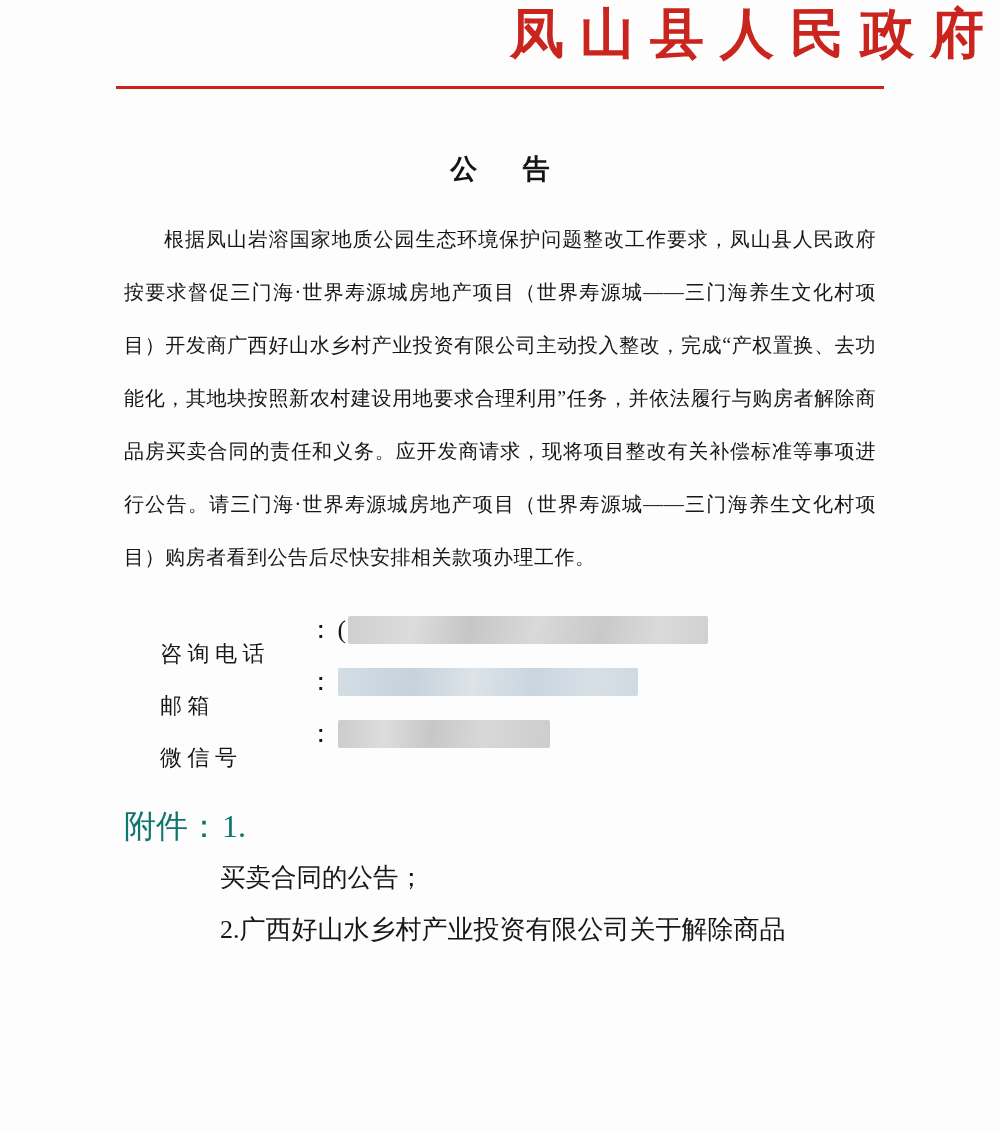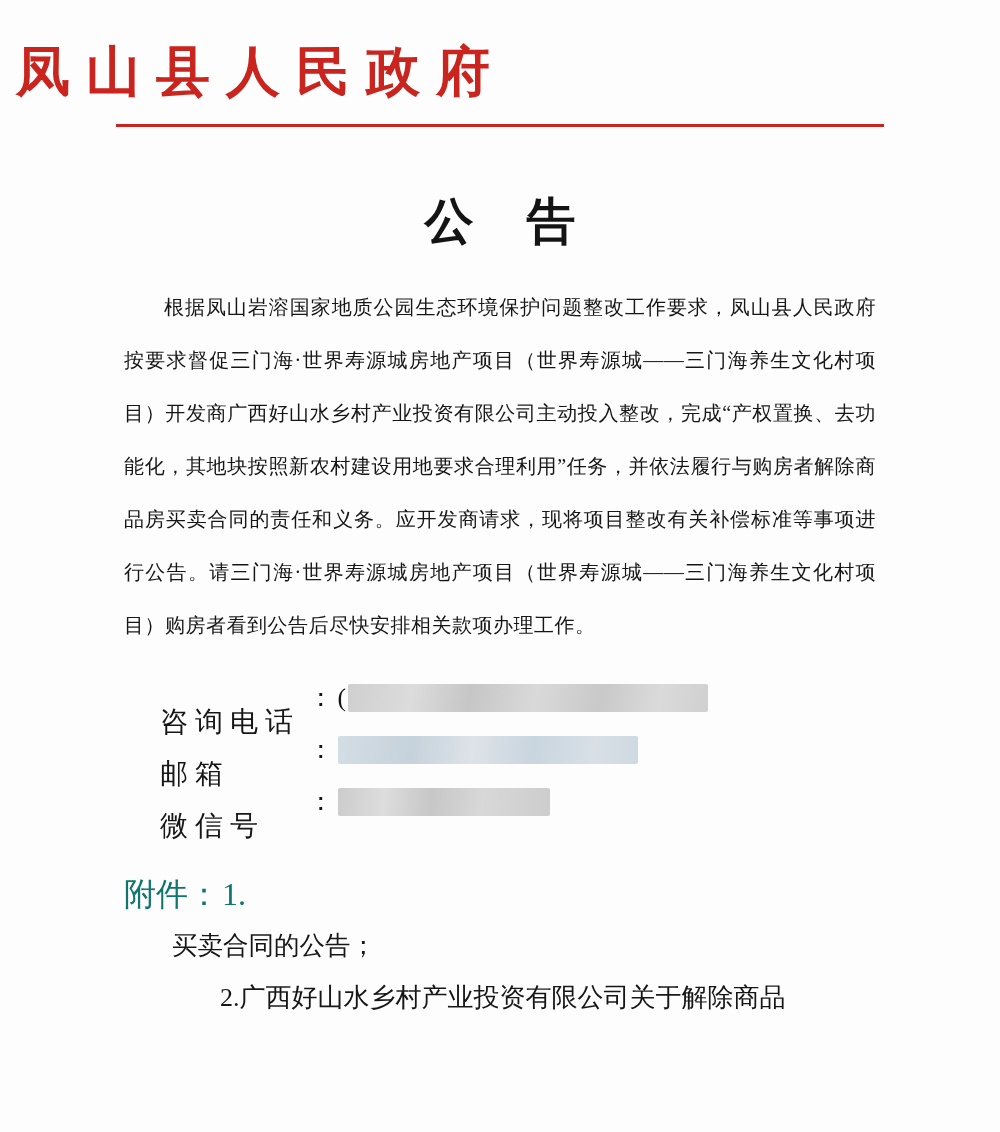--- a/index.html
+++ b/index.html
@@ -17,22 +17,21 @@
   .page {
     position: relative;
     width: 1000px;
     height: 1132px;
     background: #fdfdfd;
     box-sizing: border-box;
   }
 
   
   .letterhead {
-    padding-top: 38px;
-    text-align: left;
+    text-align: right;
   }
   .letterhead-title {
     color: #c9241d;
     font-family: "DejaVu Serif", "Liberation Serif", serif;
     font-weight: bold;
     font-size: 54px;
     letter-spacing: 16px;
     text-indent: 16px;
     line-height: 1.25;
     white-space: nowrap;
@@ -41,21 +40,21 @@
     margin: 18px auto 0 auto;
     width: 768px;
     height: 3px;
     background: #c9241d;
   }
 
   
   .doc-title {
     margin-top: 62px;
     text-align: center;
-    font-size: 49px;
+    font-size: 27px;
     font-weight: bold;
     letter-spacing: 18px;
     text-indent: 18px;
     color: #141414;
     font-family: "DejaVu Serif", "Liberation Serif", serif;
   }
 
   
   .body-wrap {
     margin: 26px auto 0 auto;
@@ -75,21 +74,21 @@
   .contact-block {
     margin-top: 14px;
     margin-left: 36px;
   }
   .contact-row {
     display: flex;
     align-items: center;
     height: 52px;
   }
   .contact-label {
-    font-size: 28px;
+    font-size: 22px;
     color: #161616;
     width: 148px;
     display: flex;
     justify-content: space-between;
     white-space: nowrap;
     margin-top: 48px;
   }
   .contact-colon {
     font-size: 25.5px;
     color: #161616;
@@ -132,21 +131,21 @@
     white-space: nowrap;
     margin-right: 2px;
   }
   .attach-text {
     flex: 1;
   }
   .attach-cont {
     font-size: 25.5px;
     line-height: 52px;
     color: #161616;
-    margin-left: 48px;
+    margin-left: 96px;
   }
   .attach-item2 {
     font-size: 26px;
     line-height: 52px;
     color: #161616;
     margin-left: 96px;
   }
 </style>
 </head>
 <body>

